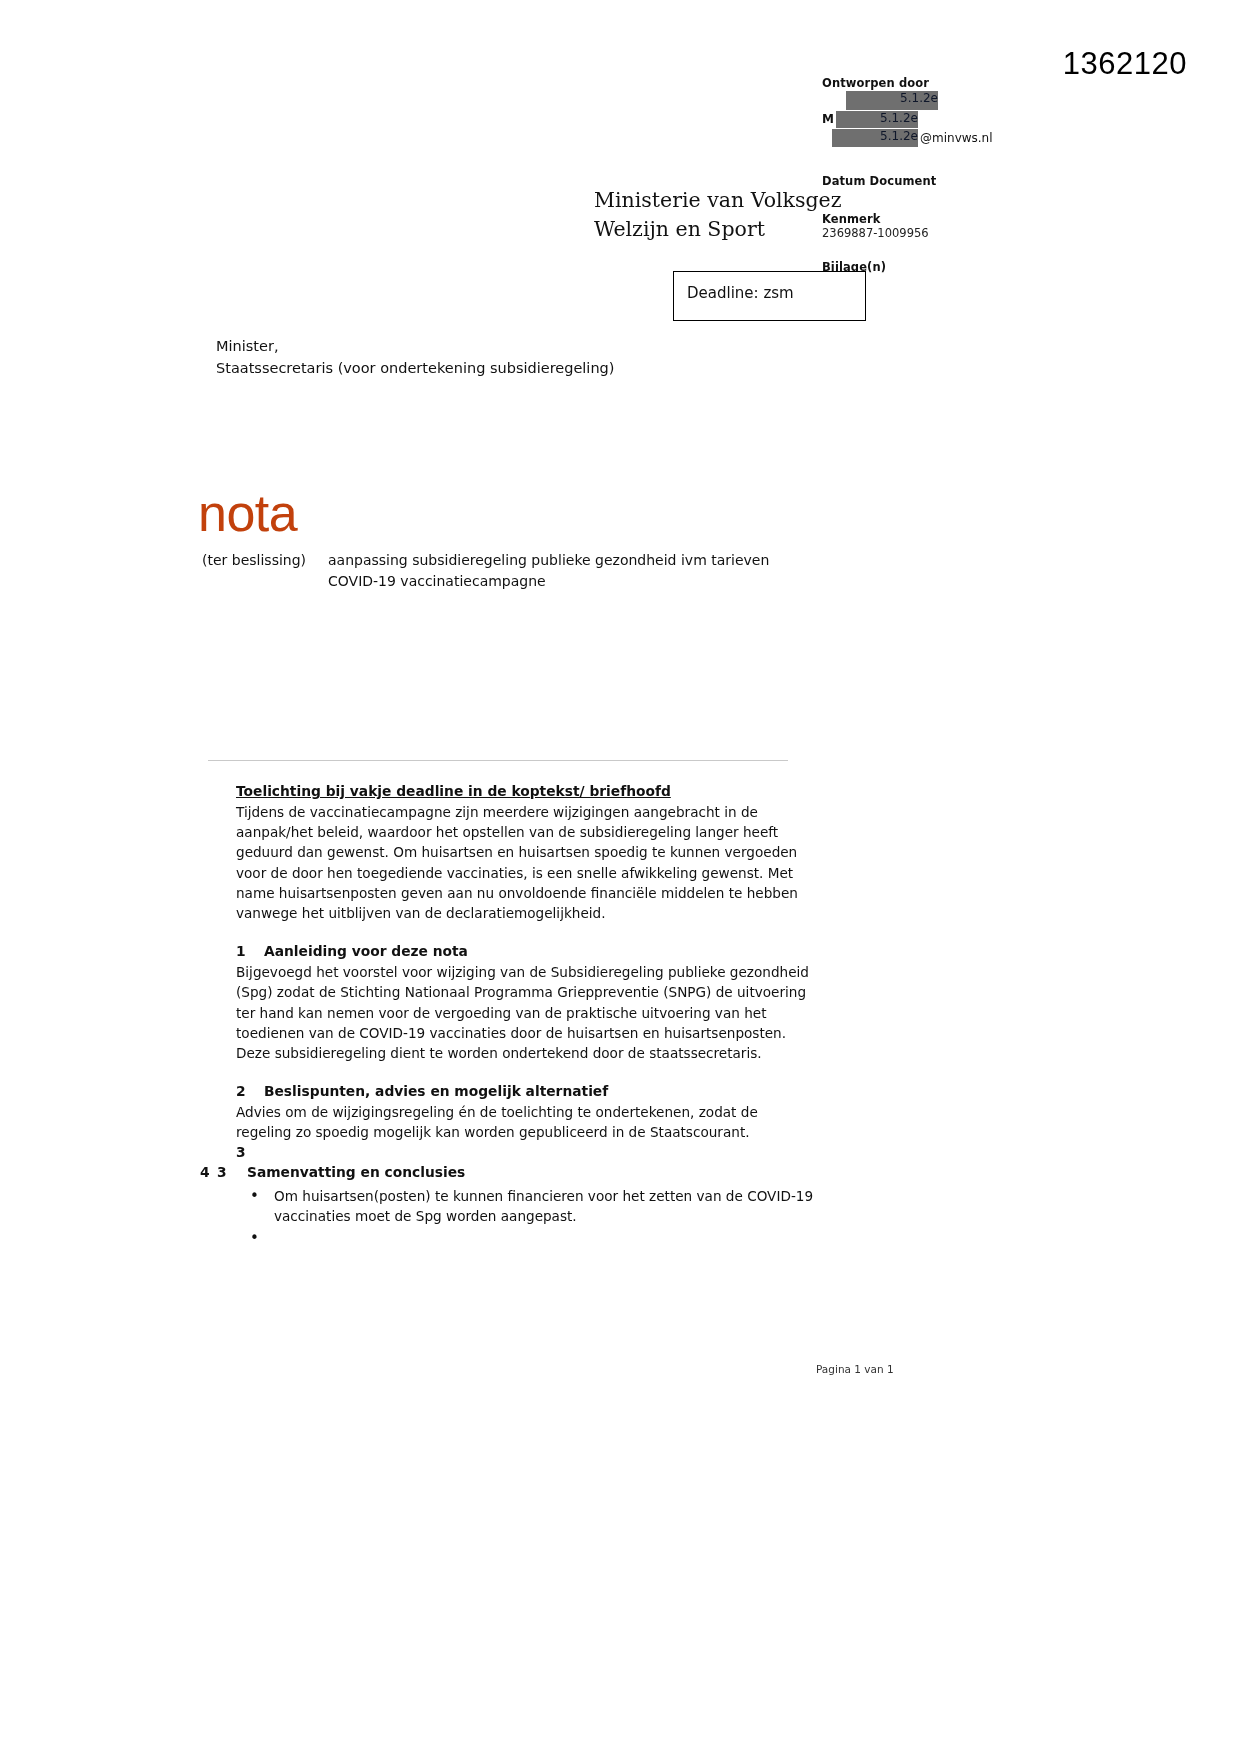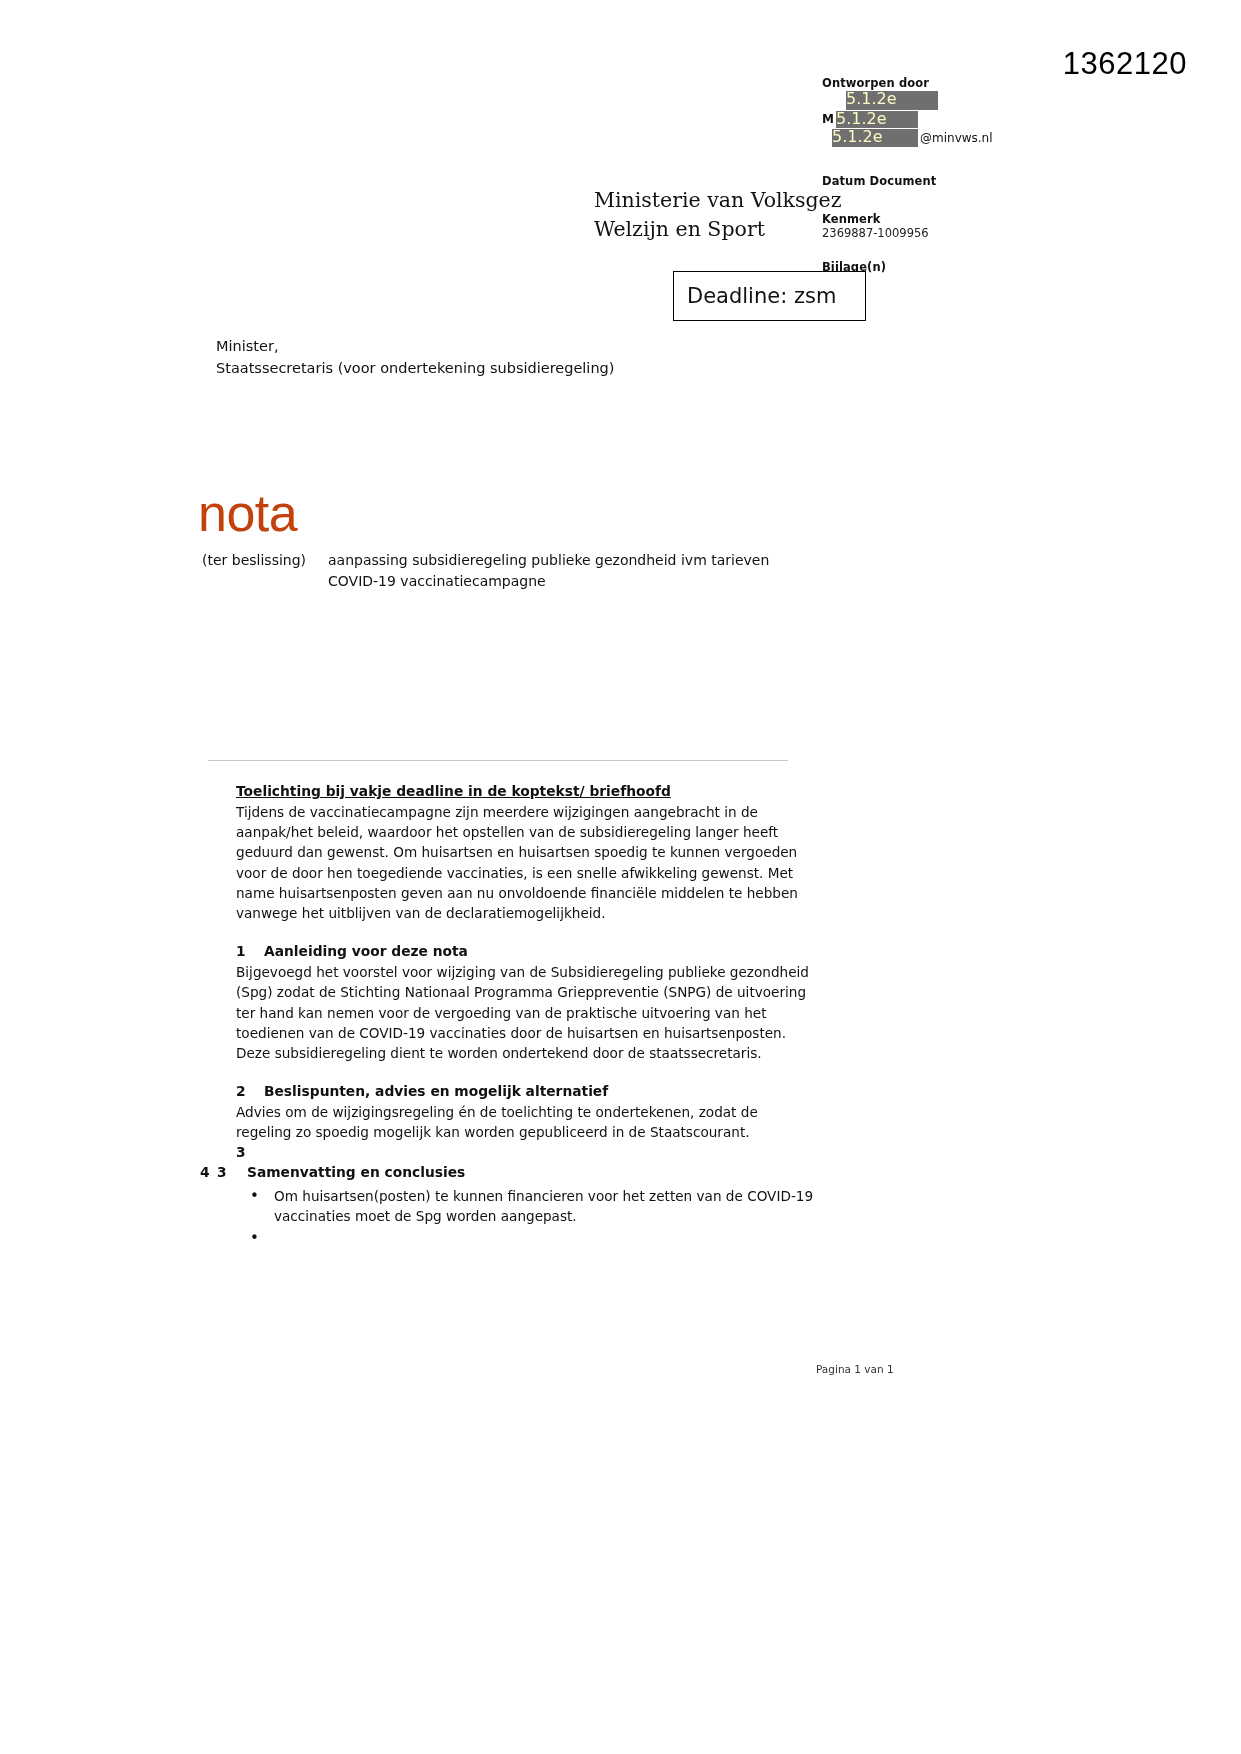--- a/index.html
+++ b/index.html
@@ -54,24 +54,24 @@
   }
   .meta-value {
     font-size: 11.5px;
     line-height: 15px;
     color: #222;
     white-space: nowrap;
   }
   .redact {
     display: inline-block;
     background: #6f6f6f;
-    color: #fef9c3;
-    font-size: 16px;
+    color: #0f172a;
+    font-size: 12px;
     line-height: 15px;
-    text-align: left;
+    text-align: right;
     vertical-align: middle;
   }
   .r1 { width: 92px; height: 19px; margin-left: 24px; }
   .r2 { width: 82px; height: 17px; }
   .r3 { width: 86px; height: 18px; margin-left: 10px; }
 
   .meta-block-designer { position: absolute; left: 0; top: 0; }
   .row-m {
     display: flex;
     align-items: center;
@@ -117,21 +117,21 @@
     height: 50px;
     border: 1.6px solid #000;
     background: #fff;
     box-sizing: border-box;
   }
   .deadline-text {
     position: absolute;
     left: 13px;
     top: 12px;
     font-family: "DejaVu Sans", sans-serif;
-    font-size: 21px;
+    font-size: 15px;
     color: #111;
     white-space: nowrap;
   }
 
   
   .addressee {
     position: absolute;
     left: 216px;
     top: 325px;
     font-family: "DejaVu Sans", sans-serif;

